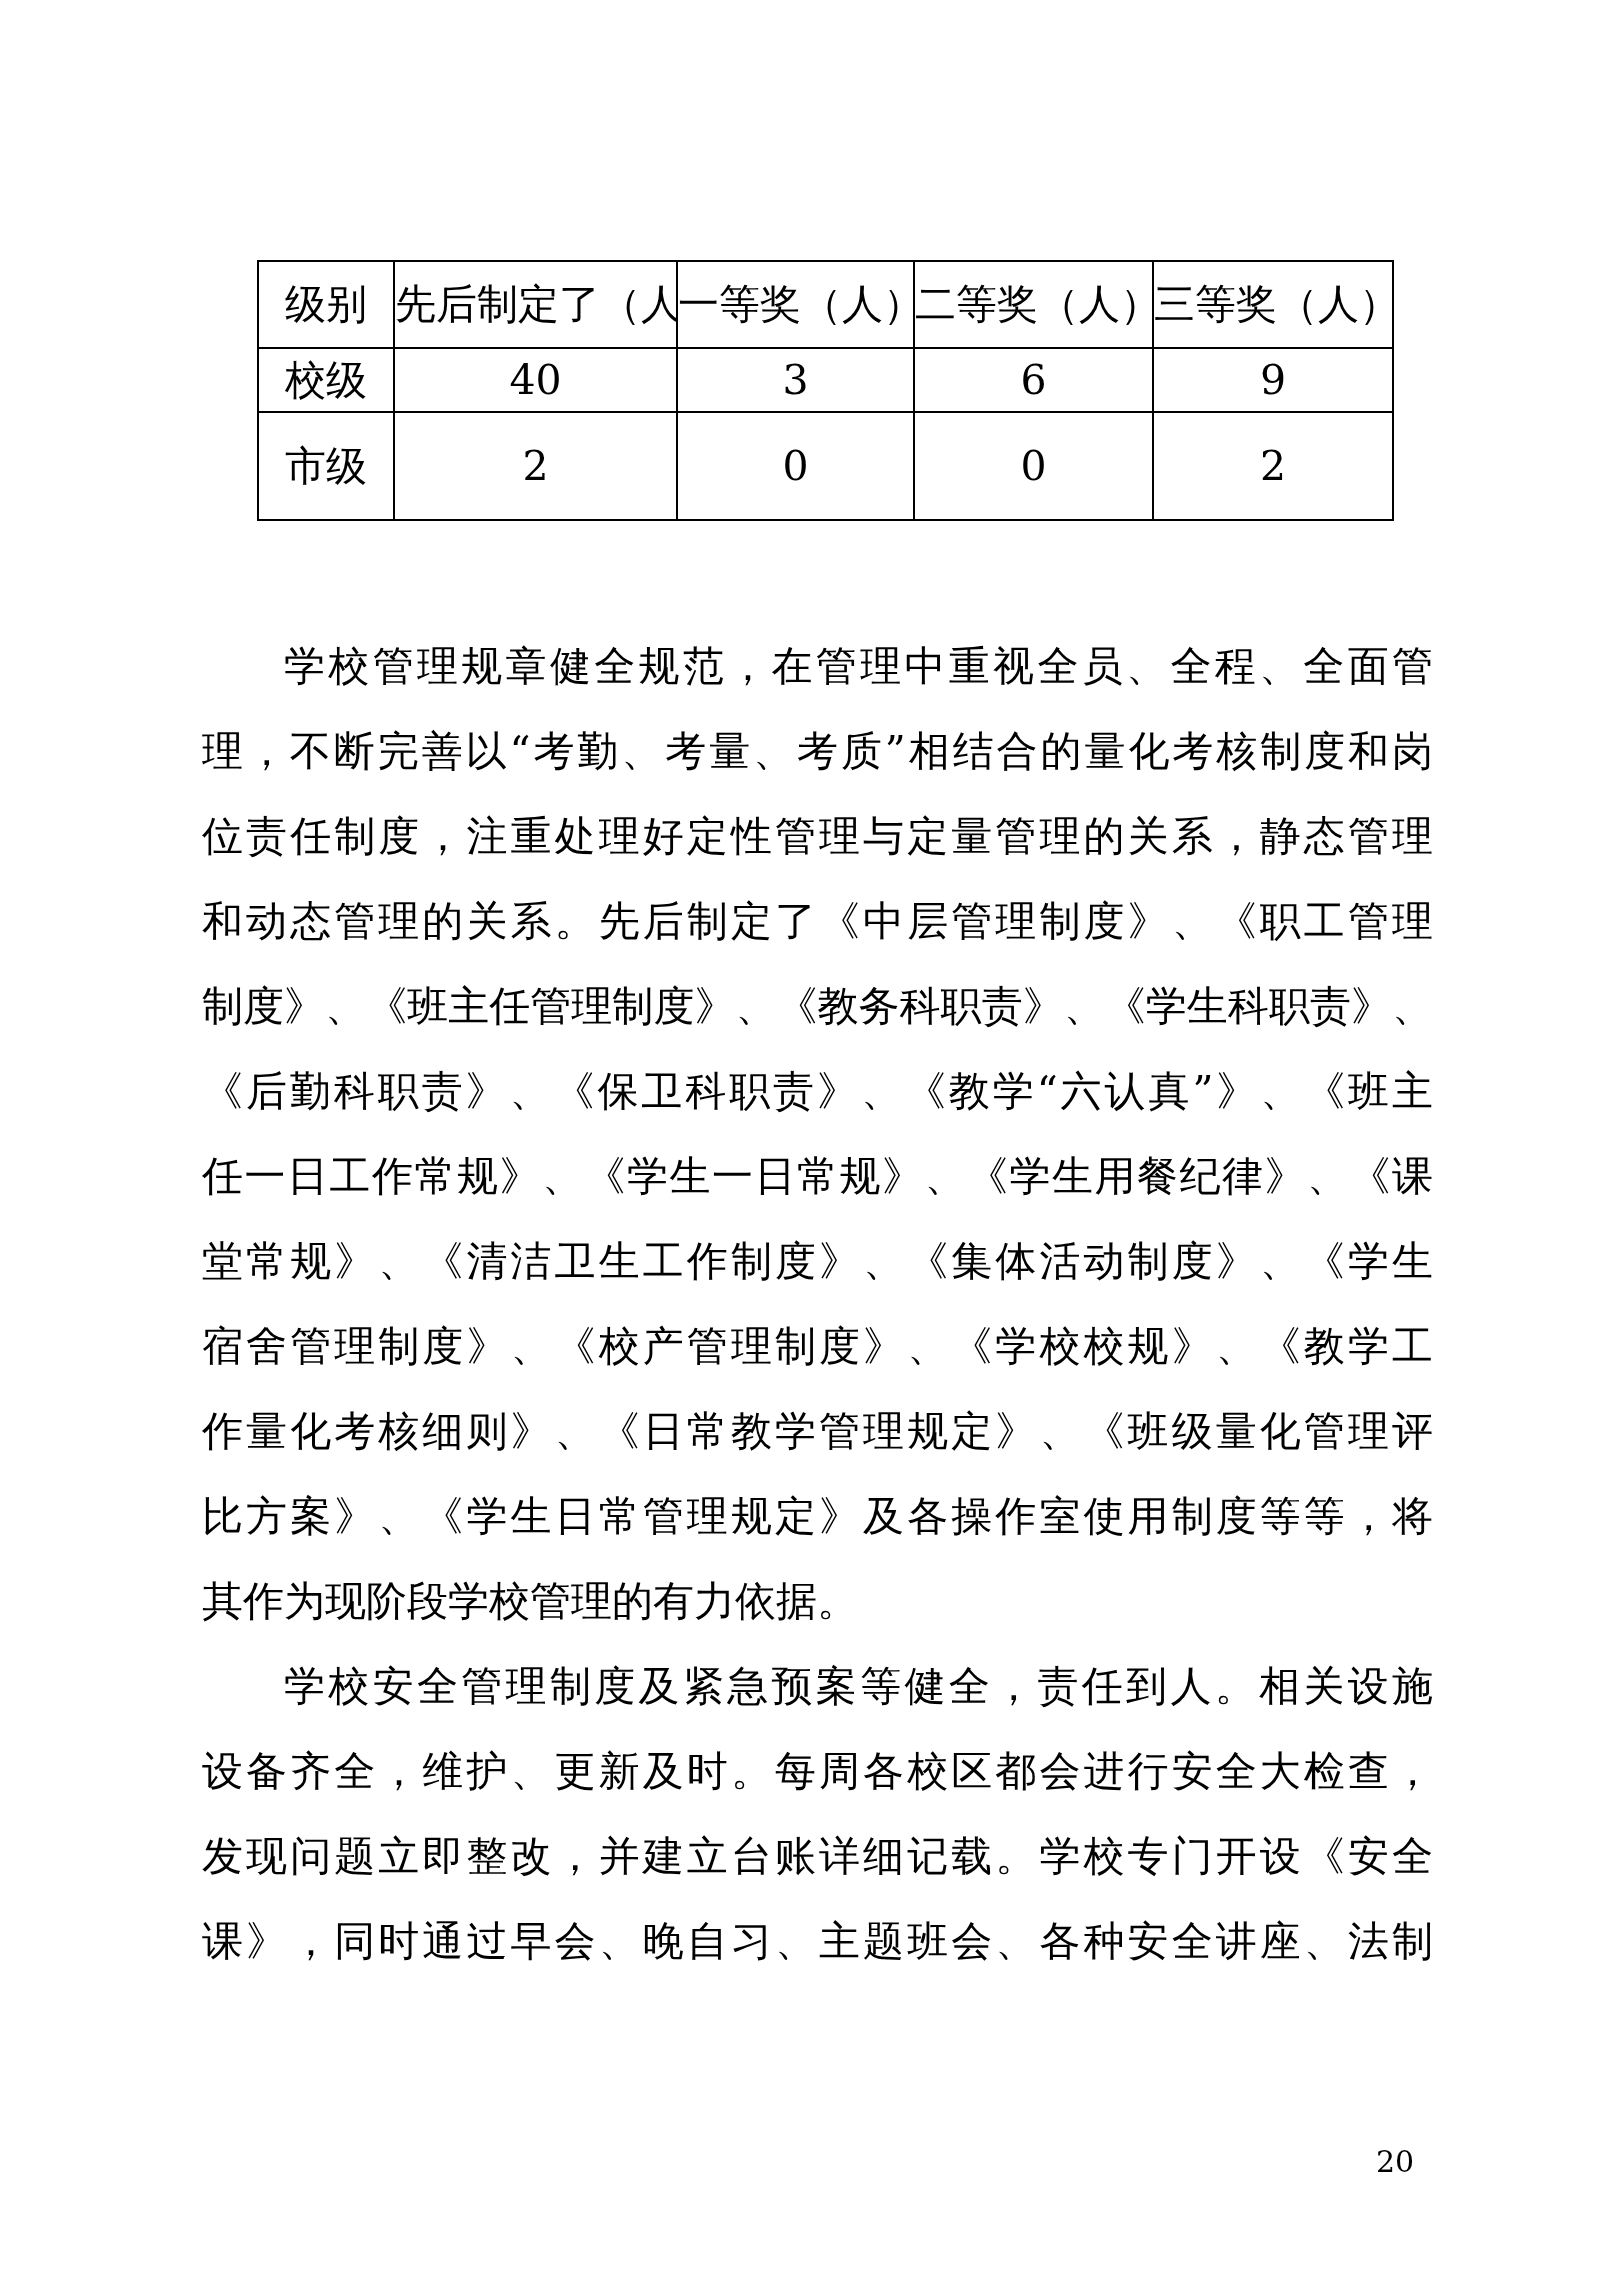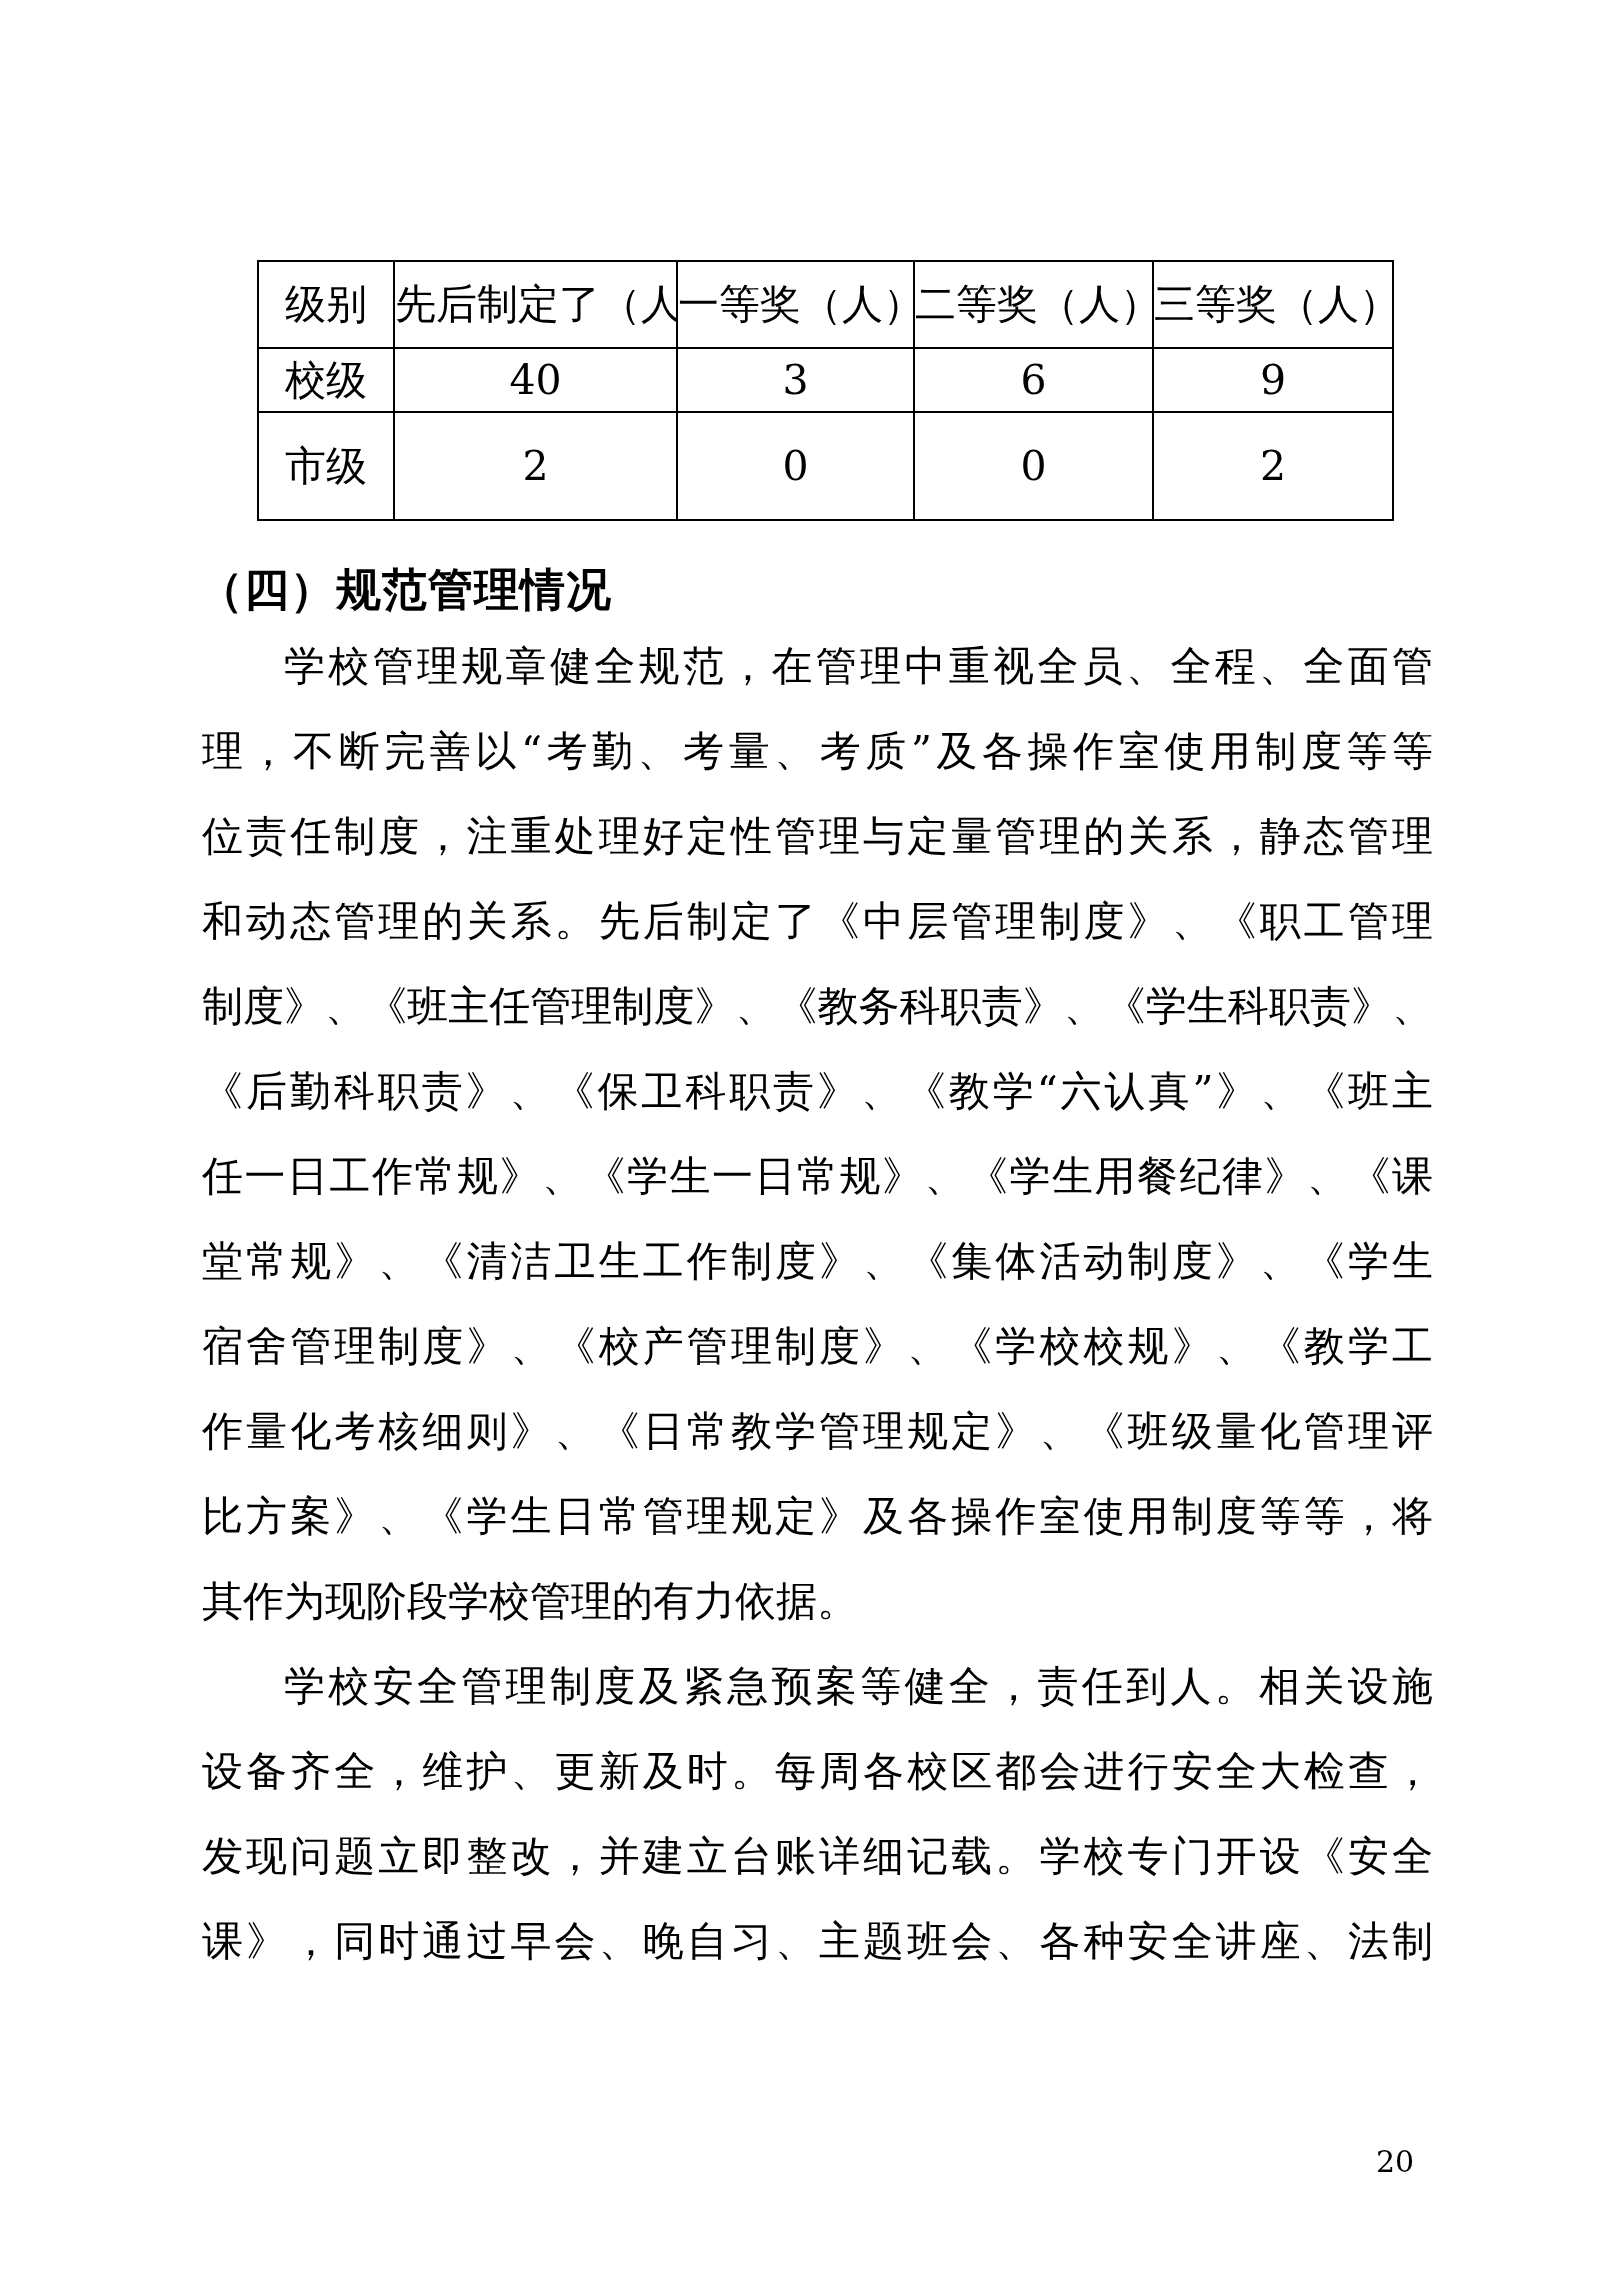--- a/index.html
+++ b/index.html
@@ -105,25 +105,24 @@
     <tr class="r2">
       <td>市级</td>
       <td>2</td>
       <td>0</td>
       <td>0</td>
       <td>2</td>
     </tr>
   </tbody>
     </table>
 
-  <div class="section-heading">（四）规范管理情况</div>
 
   <div class="body-text">
     <div class="tline indent">学校管理规章健全规范，在管理中重视全员、全程、全面管</div>
-    <div class="tline">理，不断完善以“考勤、考量、考质”及各操作室使用制度等等</div>
+    <div class="tline">理，不断完善以“考勤、考量、考质”相结合的量化考核制度和岗</div>
     <div class="tline">位责任制度，注重处理好定性管理与定量管理的关系，静态管理</div>
     <div class="tline">和动态管理的关系。先后制定了《中层管理制度》、《职工管理</div>
     <div class="tline">制度》、《班主任管理制度》、《教务科职责》、《学生科职责》、</div>
     <div class="tline">《后勤科职责》、《保卫科职责》、《教学“六认真”》、《班主</div>
     <div class="tline">任一日工作常规》、《学生一日常规》、《学生用餐纪律》、《课</div>
     <div class="tline">堂常规》、《清洁卫生工作制度》、《集体活动制度》、《学生</div>
     <div class="tline">宿舍管理制度》、《校产管理制度》、《学校校规》、《教学工</div>
     <div class="tline">作量化考核细则》、《日常教学管理规定》、《班级量化管理评</div>
     <div class="tline">比方案》、《学生日常管理规定》及各操作室使用制度等等，将</div>
     <div class="tline para-end">其作为现阶段学校管理的有力依据。</div>

